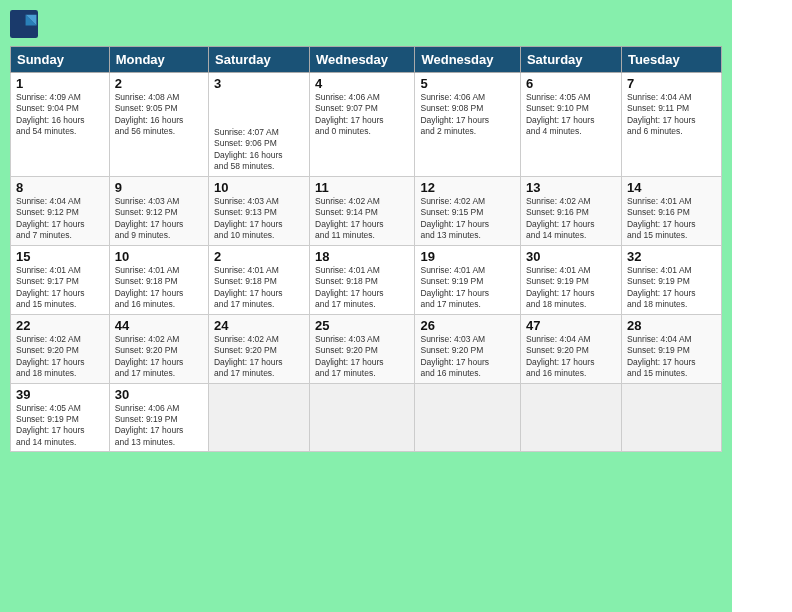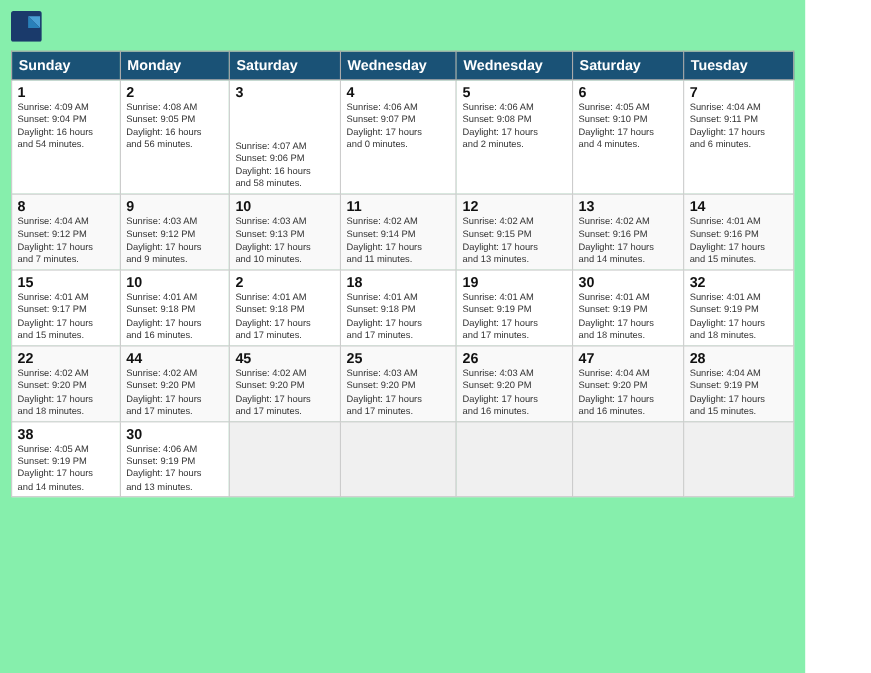--- a/index.html
+++ b/index.html
@@ -291,21 +291,21 @@
 and 18 minutes.</div>
           </td>
           <td>
             <span class="day-num">44</span>
             <div class="day-info" style="white-space: pre-line;">Sunrise: 4:02 AM
 Sunset: 9:20 PM
 Daylight: 17 hours
 and 17 minutes.</div>
           </td>
           <td>
-            <span class="day-num">45</span>
+            <span class="day-num">24</span>
             <div class="day-info" style="white-space: pre-line;">Sunrise: 4:02 AM
 Sunset: 9:20 PM
 Daylight: 17 hours
 and 17 minutes.</div>
           </td>
           <td>
             <span class="day-num">25</span>
             <div class="day-info" style="white-space: pre-line;">Sunrise: 4:03 AM
 Sunset: 9:20 PM
 Daylight: 17 hours
@@ -328,21 +328,21 @@
           <td>
             <span class="day-num">28</span>
             <div class="day-info" style="white-space: pre-line;">Sunrise: 4:04 AM
 Sunset: 9:19 PM
 Daylight: 17 hours
 and 15 minutes.</div>
           </td>
         </tr>
         <tr>
           <td>
-            <span class="day-num">38</span>
+            <span class="day-num">39</span>
             <div class="day-info" style="white-space: pre-line;">Sunrise: 4:05 AM
 Sunset: 9:19 PM
 Daylight: 17 hours
 and 14 minutes.</div>
           </td>
           <td>
             <span class="day-num">30</span>
             <div class="day-info" style="white-space: pre-line;">Sunrise: 4:06 AM
 Sunset: 9:19 PM
 Daylight: 17 hours

